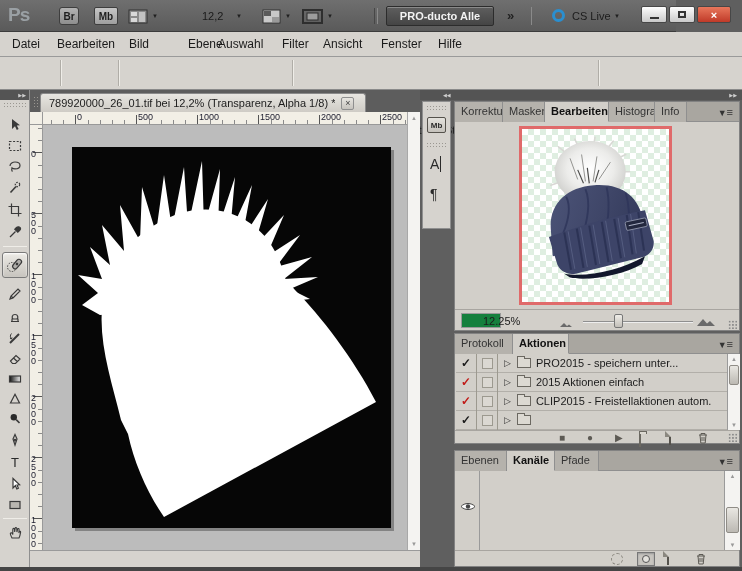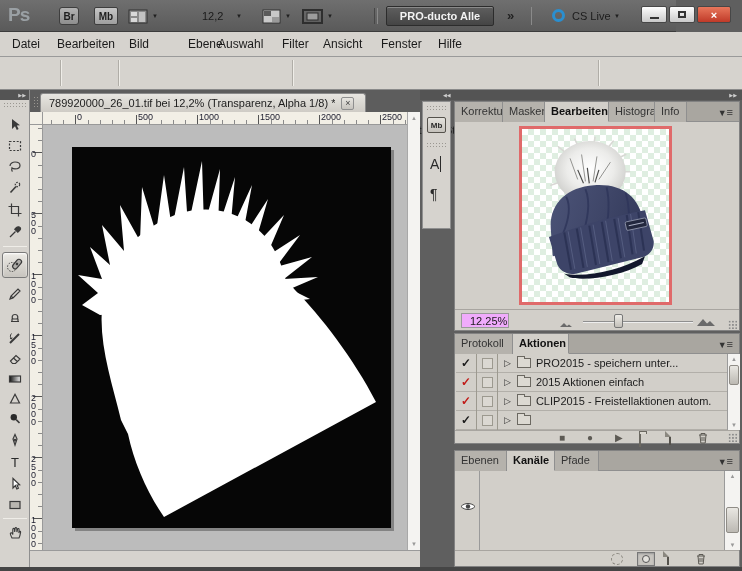--- a/index.html
+++ b/index.html
@@ -452,21 +452,21 @@
         </g>
         <path d="M44 150 C66 154 100 148 128 132 L125 140 C104 152 68 158 50 154 Z" fill="#12172c"></path>
         <g transform="rotate(-12 119 99)">
           <rect x="108" y="94" width="22" height="9" rx="1.5" fill="#23283f" stroke="#9aa0b4" stroke-width="0.8"></rect>
           <path d="M111 98.5 H127" stroke="#aab0c4" stroke-width="1" fill="none"></path>
         </g>
       </svg>
     </div>
 
     <div class="abs" style="left:0;top:207px;width:284px;height:22px;border-top:1px solid #a8a5a0;">
-      <div class="abs" style="left:6px;top:3px;width:48px;height:15px;background:#f0abfc;border:1px solid #9a9a9a;font-size:11px;padding:1px 0 0 8px;">12.25%</div>
+      <div class="abs" style="left:6px;top:3px;width:40px;height:15px;background:#15803d;border:1px solid #9a9a9a;font-size:11px;padding:1px 0 0 21px;">12.25%</div>
       <span class="abs" style="left:104px;top:8px;"><svg width="14" height="8">
             <path d="M1 7 L5 3 L8 6 L10 4.5 L13 7 Z" fill="#6a6a6a" stroke="none"></path>
           </svg></span>
       <div class="abs" style="left:128px;top:11px;width:110px;height:2px;background:#8f8f8f;border-bottom:1px solid #eee;"></div>
       <div class="abs" style="left:159px;top:4px;width:9px;height:14px;background:linear-gradient(#efede8,#c2bfb9);border:1px solid #777;border-radius:2px;"></div>
       <span class="abs" style="left:241px;top:6px;"><svg width="20" height="11">
             <path d="M1 10 L7 3 L11 7.5 L14 5 L19 10 Z" fill="#6a6a6a" stroke="none"></path>
           </svg></span>
       <div class="grip" style="right:1px;bottom:1px;"></div>
     </div>

